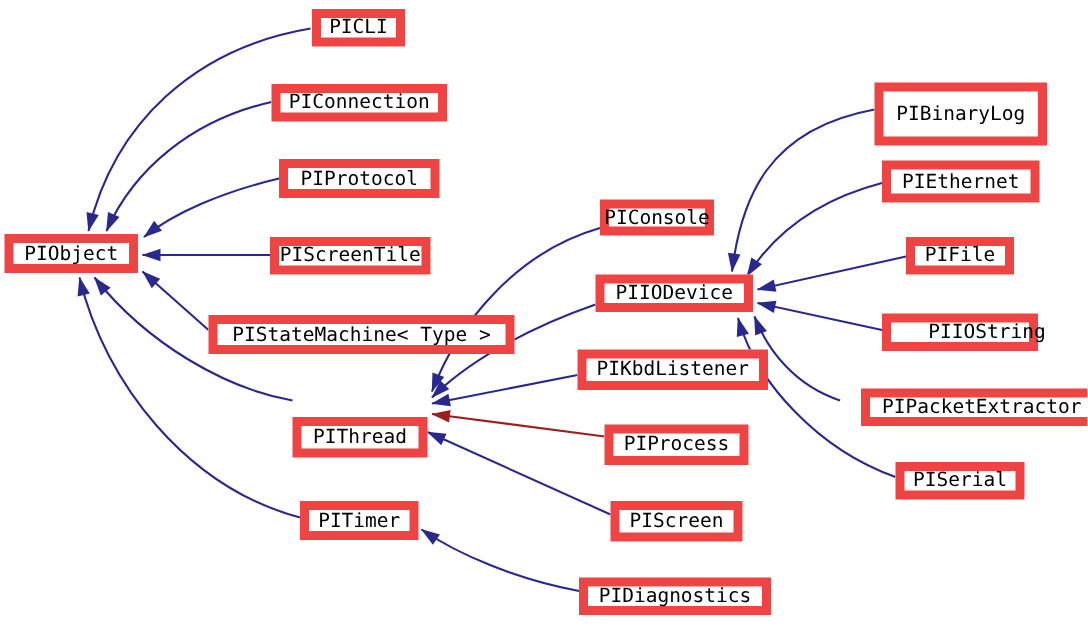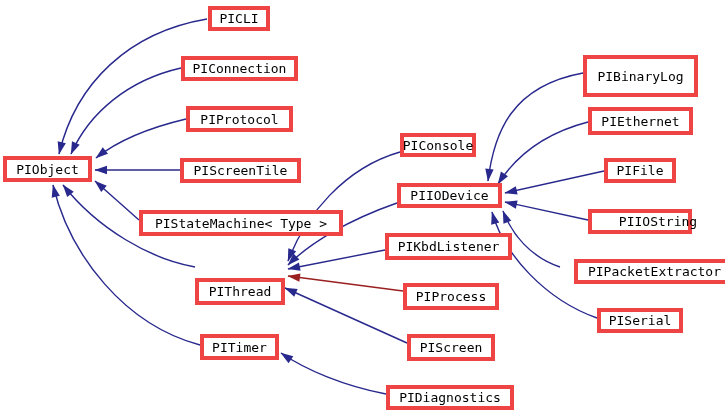--- a/index.html
+++ b/index.html
@@ -13,37 +13,37 @@
   }
   .edges-layer {
     position: absolute;
     left: 0; top: 0;
     width: 725px; height: 417px;
   }
   .node {
     position: absolute;
     box-sizing: border-box;
     background: #ffffff;
-    border: 4px solid #ef4444;
+    border: 6px solid #ef4444;
     display: flex;
     align-items: center;
     justify-content: center;
     font-size: 13px;
     color: #000000;
     white-space: nowrap;
     cursor: pointer;
   }
   .node span { pointer-events: none; }
 
   
   #n-piobject          { left:   3px; top: 156px; width:  89px; height: 26px; }
   #n-picli             { left: 208px; top:   6px; width:  62px; height: 25px; }
   #n-piconnection      { left: 181px; top:  56px; width: 117px; height: 25px; }
   #n-piprotocol        { left: 186px; top: 106px; width: 107px; height: 26px; }
-  #n-piscreentile      { left: 180px; top: 158px; width: 121px; height: 25px; }
+  #n-piscreentile      { left: 180px; top: 158px; width: 107px; height: 25px; }
   #n-pistatemachine    { left: 139px; top: 210px; width: 204px; height: 26px; }
   #n-pithread          { left: 195px; top: 258px; width:  90px; height: 27px; margin-top: 20px; }
   #n-pitimer           { left: 200px; top: 334px; width:  79px; height: 26px; }
   #n-piconsole         { left: 400px; top: 133px; width:  76px; height: 24px; }
   #n-piiodevice        { left: 397px; top: 183px; width: 105px; height: 25px; }
   #n-pikbdlistener     { left: 385px; top: 233px; width: 127px; height: 27px; }
   #n-piprocess         { left: 403px; top: 283px; width:  96px; height: 27px; }
   #n-piscreen          { left: 407px; top: 334px; width:  88px; height: 27px; }
   #n-pidiagnostics     { left: 386px; top: 385px; width: 128px; height: 25px; }
   #n-pibinarylog       { left: 583px; top:  55px; width: 115px; height: 42px; }

